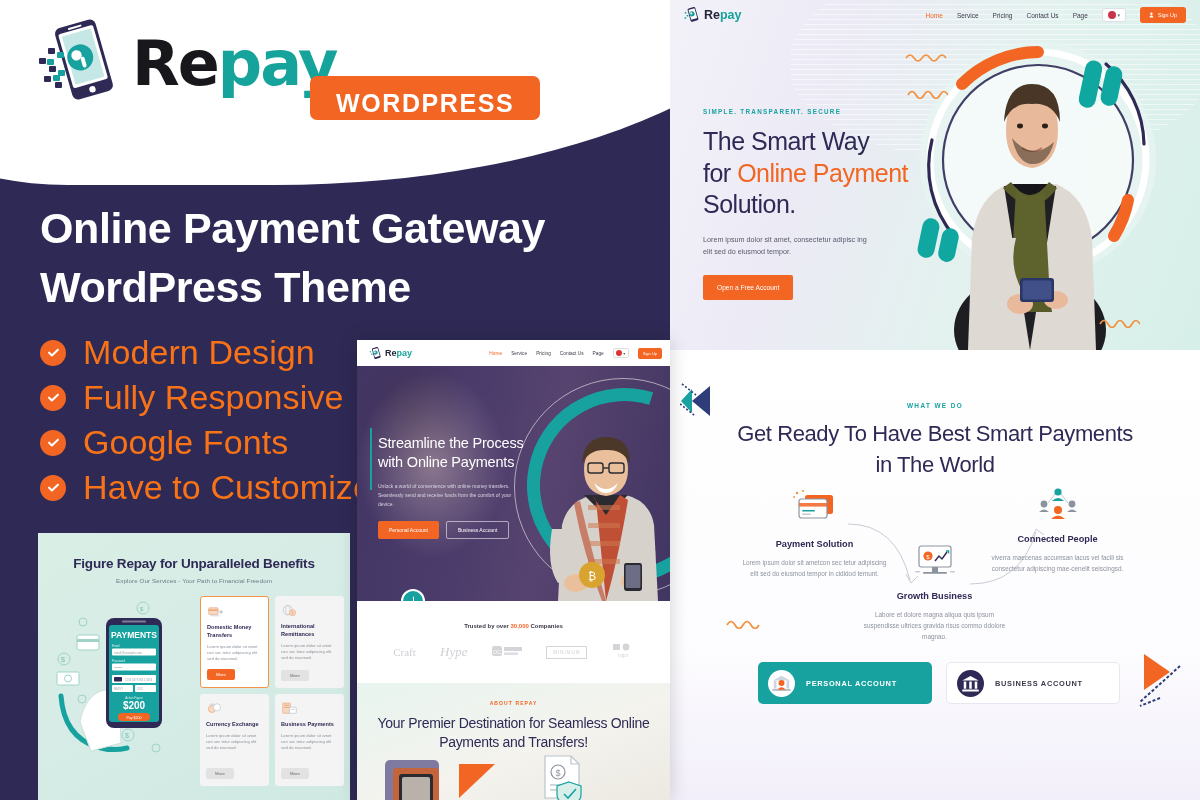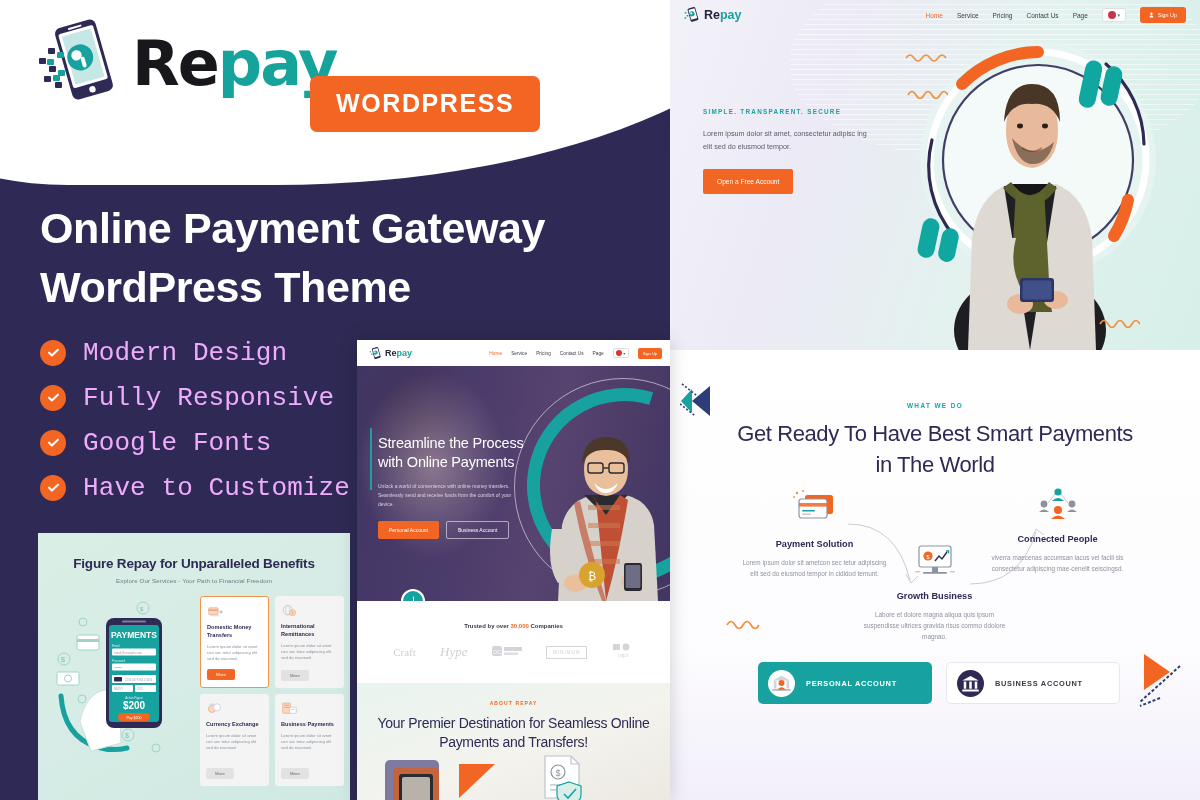--- a/index.html
+++ b/index.html
@@ -36,21 +36,21 @@
   .logo-text {
     font-size: 62px; font-weight: 700; letter-spacing: -2px;
     line-height: 1; font-family: "DejaVu Sans", sans-serif;
   }
   .logo-text .re { color: #18181c; }
   .logo-text .pay { color: #16a39c; }
 
   .wp-badge {
     position: absolute; left: 310px; top: 76px;
     background: #f26522; color: #fff;
-    padding: 13px 26px 14px; border-radius: 7px;
+    padding: 13px 26px 2px; border-radius: 7px;
     font-size: 25px; font-weight: 700; letter-spacing: 1.6px;
   }
 
   .headline {
     position: absolute; left: 40px; top: 199px; width: 600px;
     color: #ffffff; font-size: 43px; font-weight: 700;
     line-height: 1.38; letter-spacing: -0.4px;
   }
 
   .feature-list {
@@ -59,21 +59,21 @@
   .feature-row {
     display: flex; align-items: center; gap: 17px; height: 45px;
   }
   .check-badge {
     width: 26px; height: 26px; border-radius: 50%;
     background: #f26522; flex: 0 0 26px;
     display: flex; align-items: center; justify-content: center;
   }
   .check-badge svg { width: 15px; height: 15px; }
   .feature-label {
-    color: #f0abfc; font-size: 26px; font-weight: 400; letter-spacing: 0.1px; font-family: Liberation Mono, monospace;
+    color: #f97316; font-size: 34px; font-weight: 400; letter-spacing: 0.1px;
   }
 
   
   .benefits-card {
     position: absolute; left: 38px; top: 533px; width: 312px; height: 267px;
     background: linear-gradient(150deg, #d9eee4 0%, #d7ece6 45%, #cfe9e2 100%);
     overflow: hidden;
   }
   .benefits-title {
     margin-top: 23px; text-align: center;
@@ -583,20 +583,25 @@
           <rect x="152.5" y="280.5" width="29" height="19" rx="2" fill="#415089"></rect>
         </g>
         <g stroke="#f2913f" stroke-width="1.6" fill="none">
           <path d="M36 58 q4-6 8 0 t8 0 t8 0 t8 0 t8 0"></path>
         </g>
       </svg>
     </div>
 
     <div class="rt-copy">
       <div class="rt-kicker">SIMPLE. TRANSPARENT. SECURE</div>
+      <div class="rt-h1">
+        <span>The Smart Way</span><br>
+        <span>for </span><span class="hl">Online Payment</span><br>
+        <span>Solution.</span>
+      </div>
       <div class="rt-p">Lorem ipsum dolor sit amet, consectetur adipisc ing elit sed do eiusmod tempor.</div>
       <button class="rt-cta">Open a Free Account</button>
     </div>
 
     <span class="deco-wave-a" style="position:absolute; left:236px; top:85px;">
       <svg width="42" height="12" viewBox="0 0 42 12">
           <path d="M2 8 q4-7 8 0 t8 0 t8 0 t8 0 t8 0" stroke="#f2913f" stroke-width="1.7" fill="none"></path>
         </svg>
     </span>
     <span style="position:absolute; left:428px; top:314px;">

